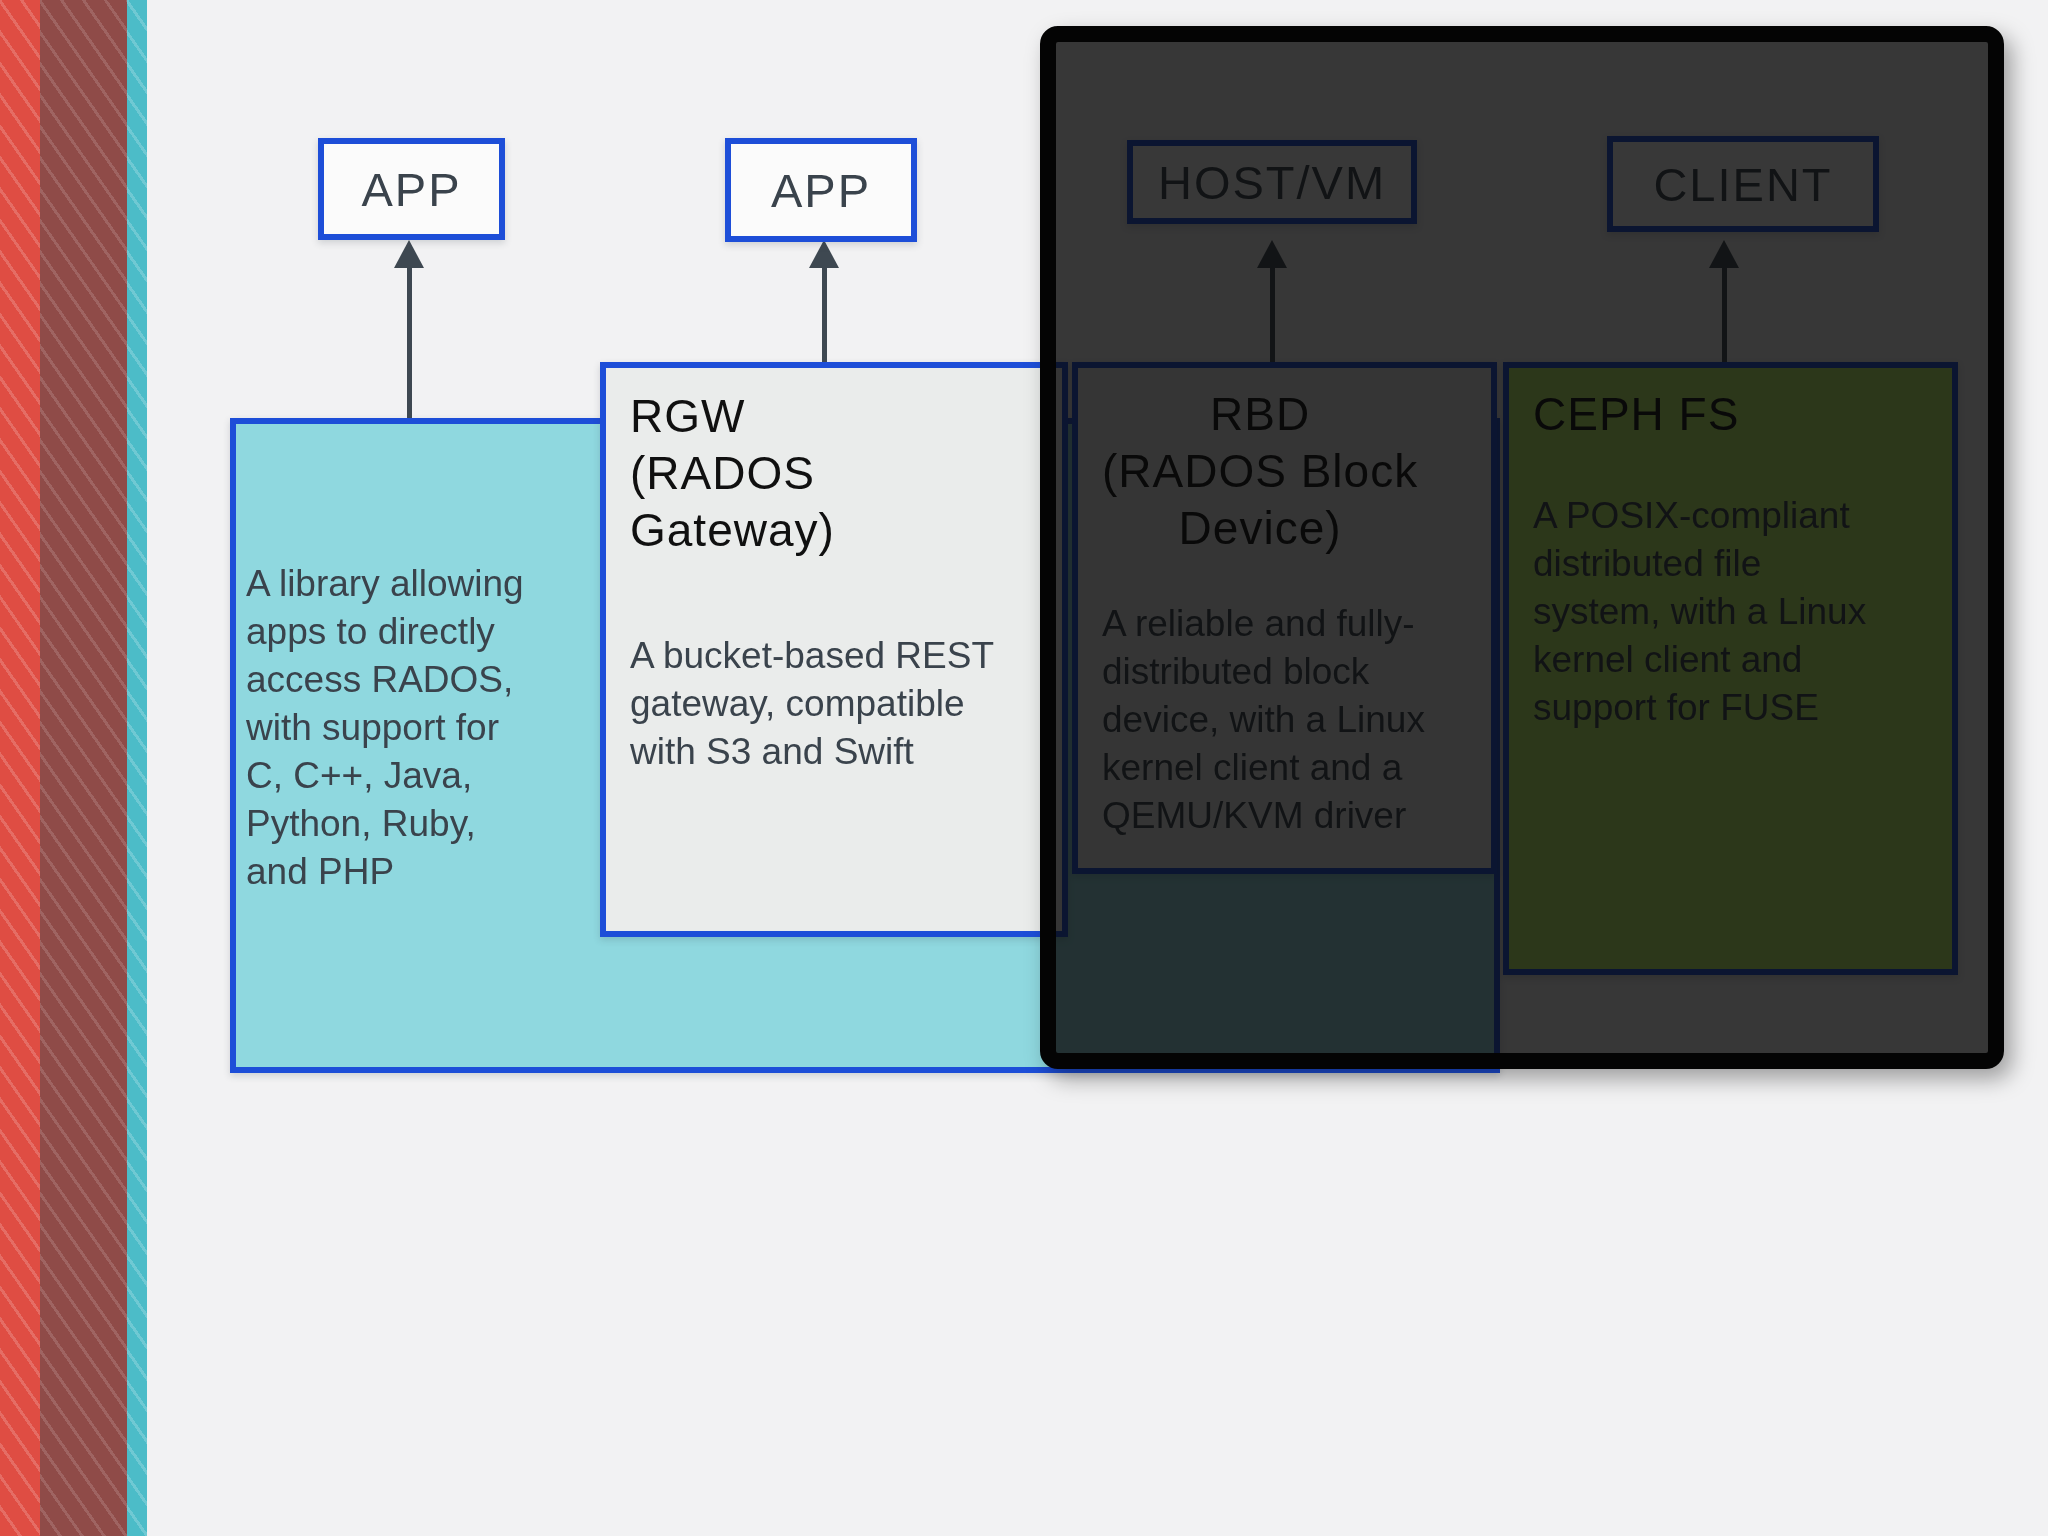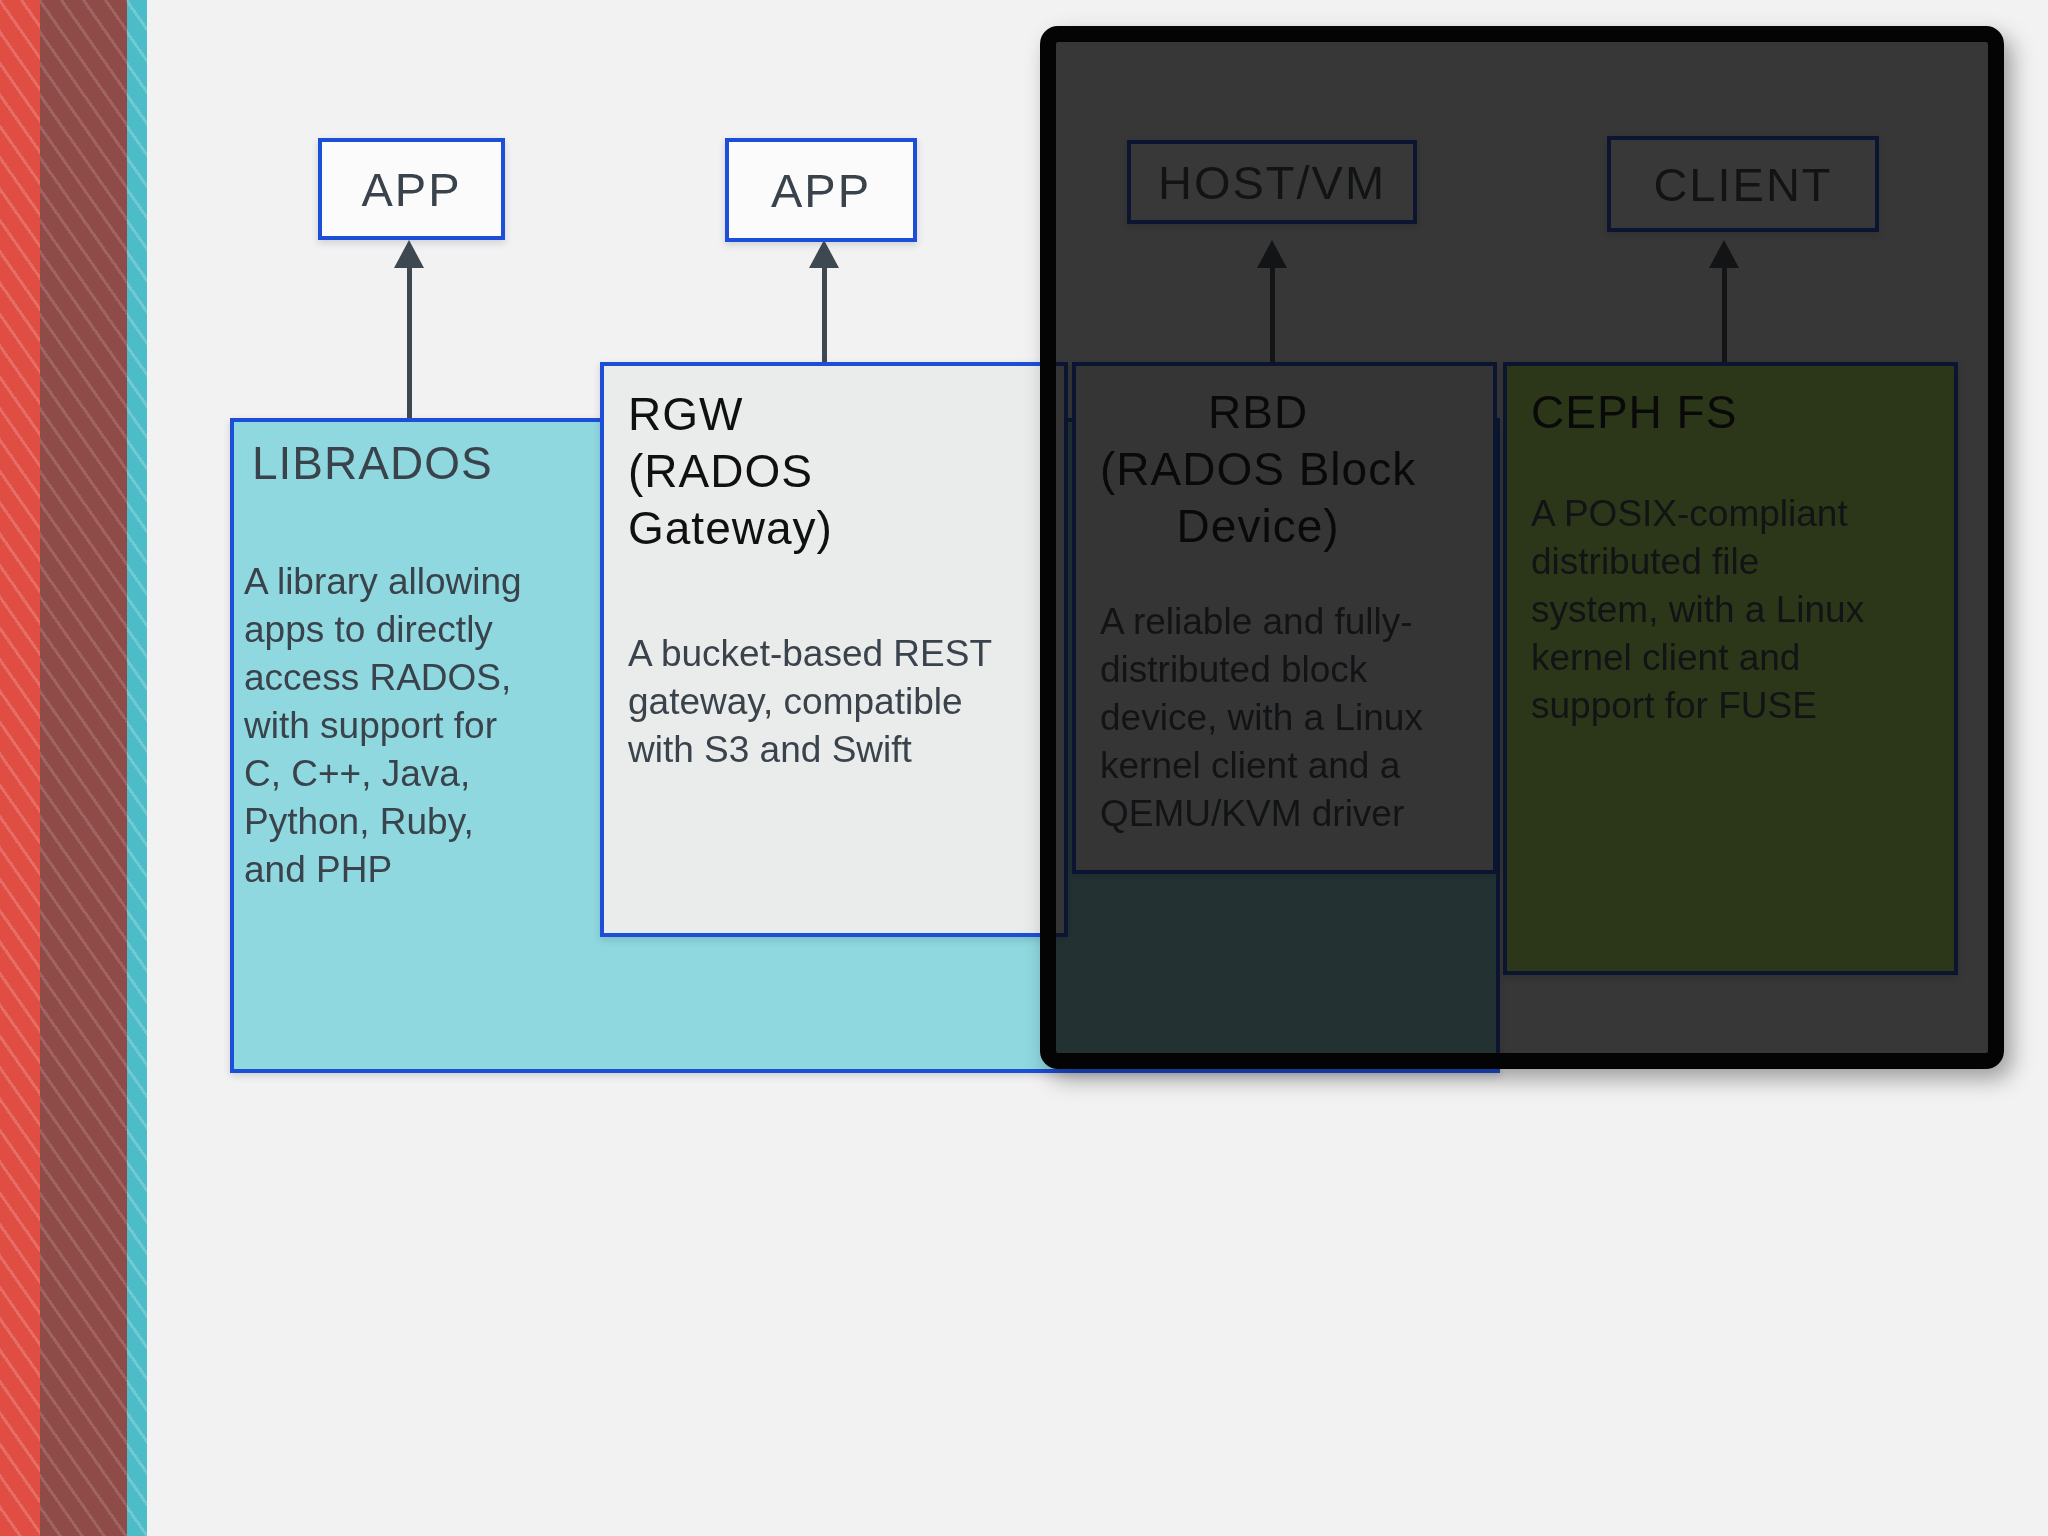--- a/index.html
+++ b/index.html
@@ -12,21 +12,21 @@
   
   .stripe{position:absolute;top:0;height:1536px;}
   .stripe-red{left:0;width:40px;background:#DF4D43;
     background-image:repeating-linear-gradient(55deg,rgba(255,255,255,0) 0 15px,rgba(255,255,255,.18) 15px 18px);}
   .stripe-maroon{left:40px;width:87px;background:#8F4B48;
     background-image:repeating-linear-gradient(55deg,rgba(255,255,255,0) 0 15px,rgba(255,255,255,.14) 15px 18px);}
   .stripe-teal{left:127px;width:20px;background:#4CBCC8;
     background-image:repeating-linear-gradient(55deg,rgba(255,255,255,0) 0 15px,rgba(255,255,255,.20) 15px 18px);}
 
   
-  .dbox{position:absolute;box-sizing:border-box;border:4px solid #1d4ed8;
+  .dbox{position:absolute;box-sizing:border-box;border:6px solid #1d4ed8;
         box-shadow:0 3px 7px rgba(50,60,70,.18);}
   .topbox{background:#FBFBFB;display:flex;align-items:center;justify-content:center;
           font-size:47px;letter-spacing:2px;color:#3A434C;}
   .title{position:absolute;font-size:46px;line-height:57px;letter-spacing:1px;
          white-space:pre-line;color:#3A434C;}
   .title.black{color:#101010;}
   .desc{position:absolute;font-size:37px;line-height:48px;white-space:pre-line;color:#3A434C;}
 
   
   .arrow-line{position:absolute;width:5px;background:#3E4851;}
@@ -46,21 +46,20 @@
 <body>
 
 <div class="stage">
 
   <div class="stripe stripe-red"></div>
   <div class="stripe stripe-maroon"></div>
   <div class="stripe stripe-teal"></div>
 
 
   <div class="dbox" style="left:230px;top:418px;width:1270px;height:655px;background:#8FD8DF;">
-    <div class="title" style="left:18px;top:13px;">LIBRADOS</div>
     <div class="desc" style="left:10px;top:136px;">A library allowing
 apps to directly
 access RADOS,
 with support for
 C, C++, Java,
 Python, Ruby,
 and PHP</div>
   </div>
 
   <div class="dbox" style="left:600px;top:362px;width:468px;height:575px;background:#EAECEB;">

